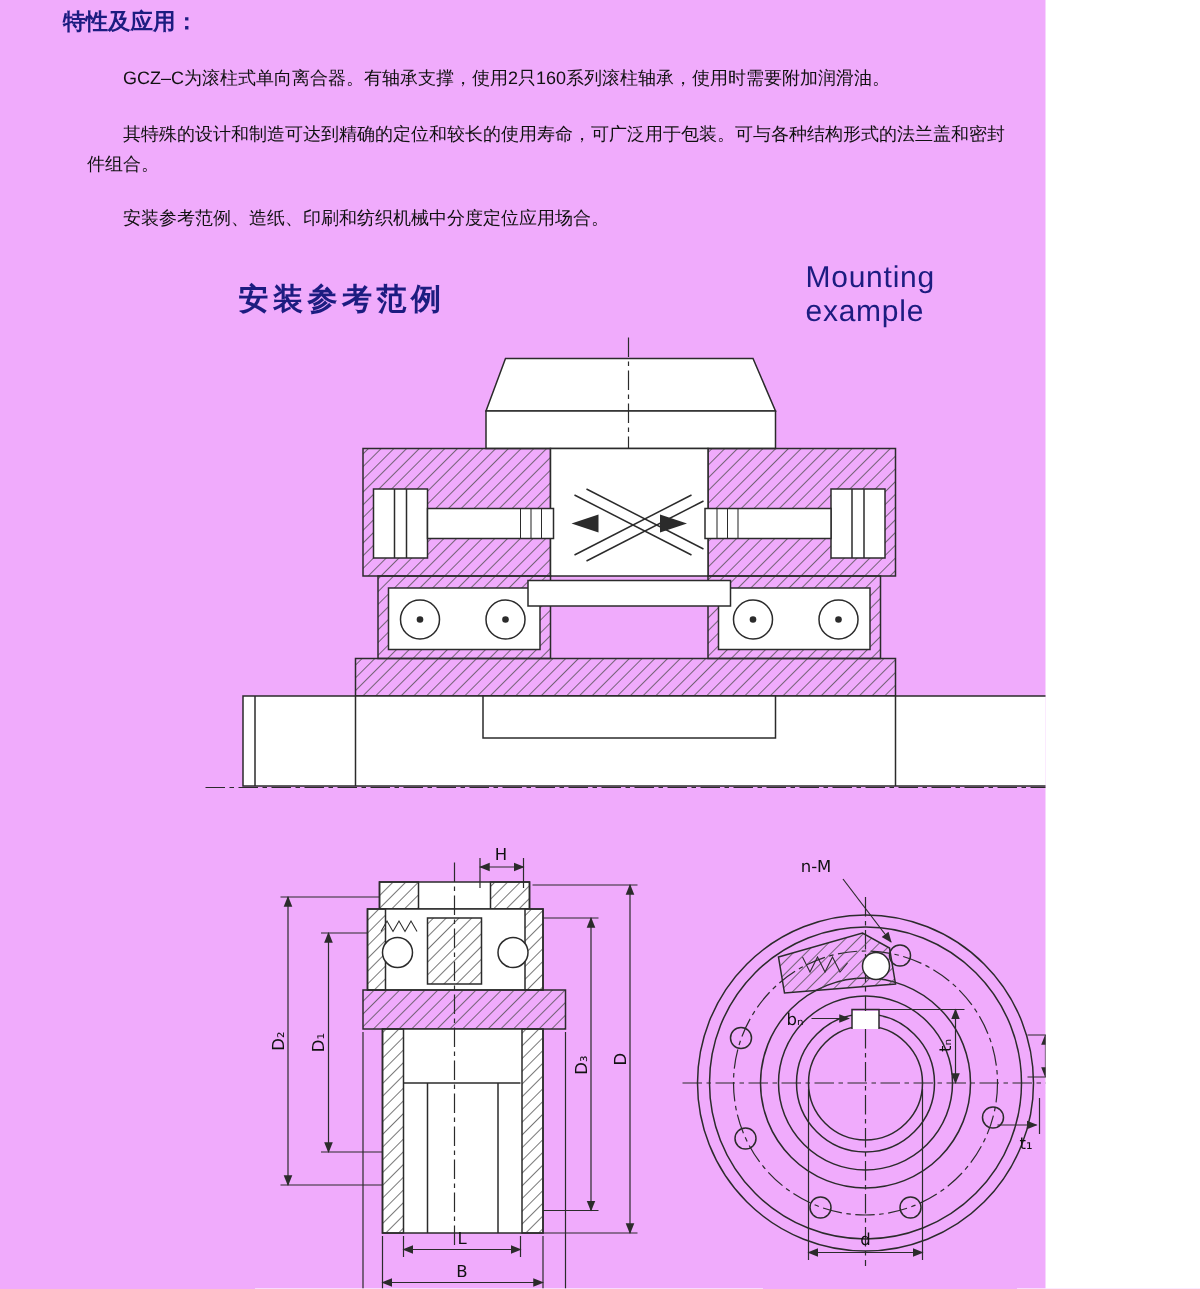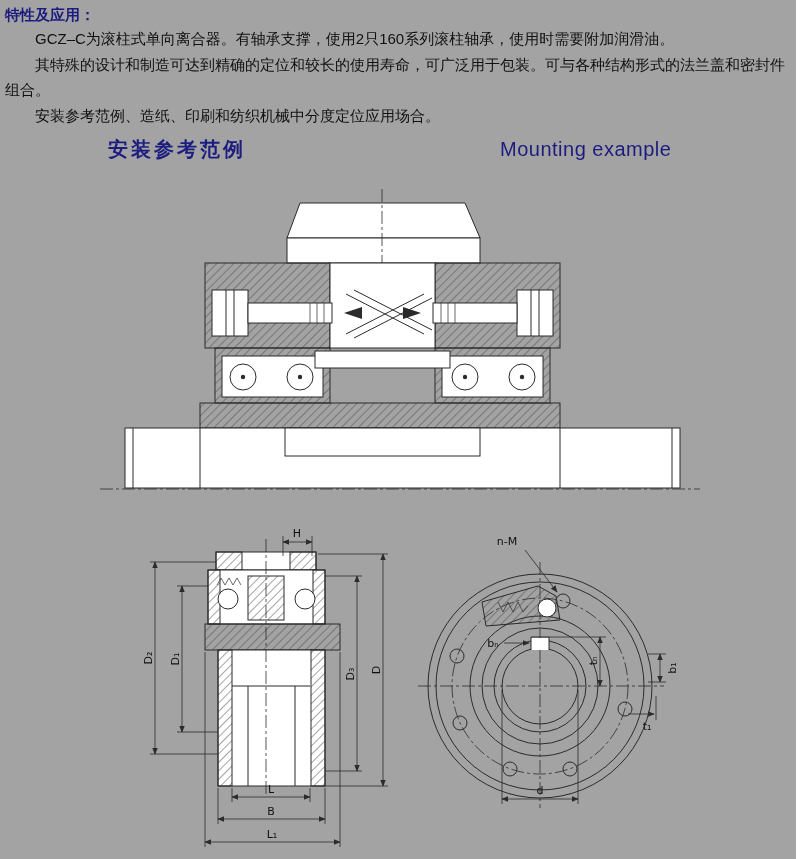--- a/index.html
+++ b/index.html
@@ -1,22 +1,22 @@
 <!DOCTYPE html>
 <html style="--heading: #1c1c80; --body-text: #111111; --line: #2b2b2b;"><head>
 <meta charset="utf-8">
 <style>
   html,body{margin:0;padding:0;background:#fff;}
-  .page{position:relative;width:796px;height:859px;background:#a3a3a3;overflow:hidden;
-        font-family:"Liberation Sans","DejaVu Sans",sans-serif;}
+  .page{position:relative;width:660px;height:859px;background:#f0abfc;overflow:hidden;
+        font-family:"Liberation Sans","DejaVu Sans",sans-serif;padding-left:37px;}
   .intro{padding:3px 5px 0 5px;}
   .intro-heading{font-size:15px;font-weight:bold;color:var(--heading);line-height:1.55;}
-  .para{margin:0;font-size:15px;line-height:1.7;color:var(--body-text);text-indent:2em;}
+  .para{margin:16px;font-size:12px;line-height:1.7;color:var(--body-text);text-indent:2em;}
   .titles{position:relative;height:36px;margin-top:8px;}
-  .title-zh{position:absolute;left:108px;top:0;margin:0;font-size:20px;font-weight:bold;
+  .title-zh{position:absolute;left:108px;top:0;margin:14px;font-size:20px;font-weight:bold;
             color:var(--heading);letter-spacing:3px;font-family:Liberation Serif, serif;}
   .title-en{position:absolute;left:500px;top:2px;margin:0;font-size:20px;font-weight:normal;
             color:var(--heading);letter-spacing:0.5px;}
   svg{display:block;}
   .wh{fill:#ffffff;stroke:var(--line);stroke-width:1;}
   .no{fill:none;stroke:var(--line);stroke-width:1;}
   .thin{stroke-width:0.7;}
   .cl{fill:none;stroke:var(--line);stroke-width:0.8;stroke-dasharray:13 3 3 3;}
   .dm{fill:none;stroke:var(--line);stroke-width:0.8;}
   .hs{stroke:var(--line);stroke-width:1;}

